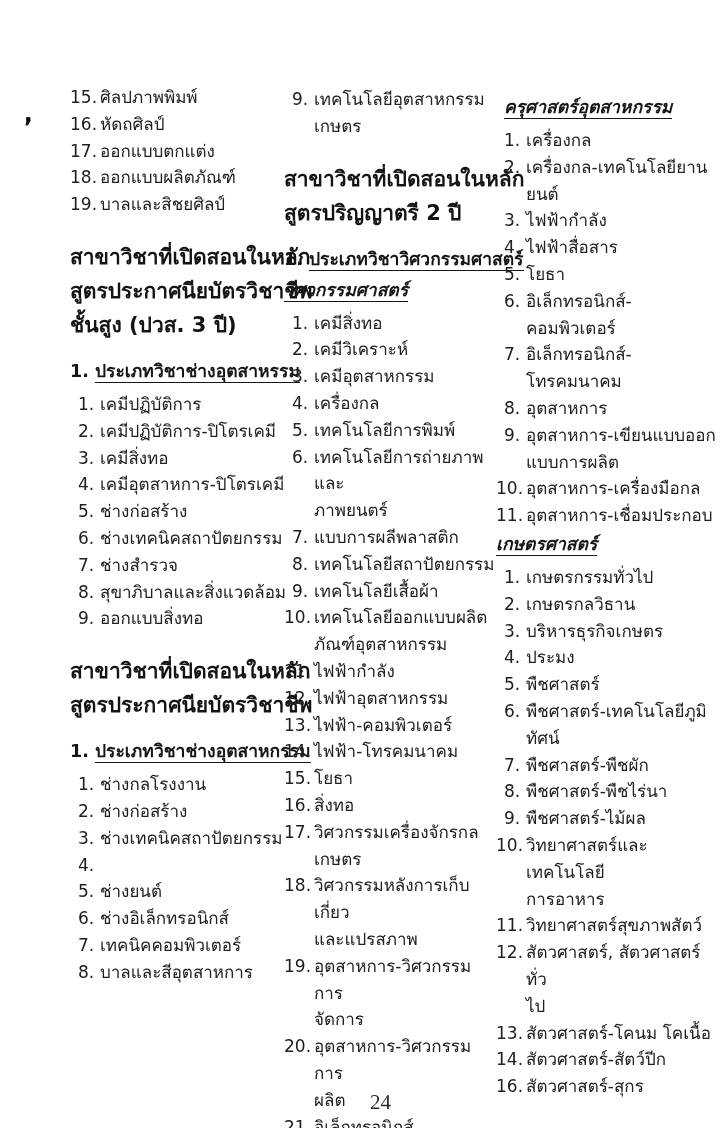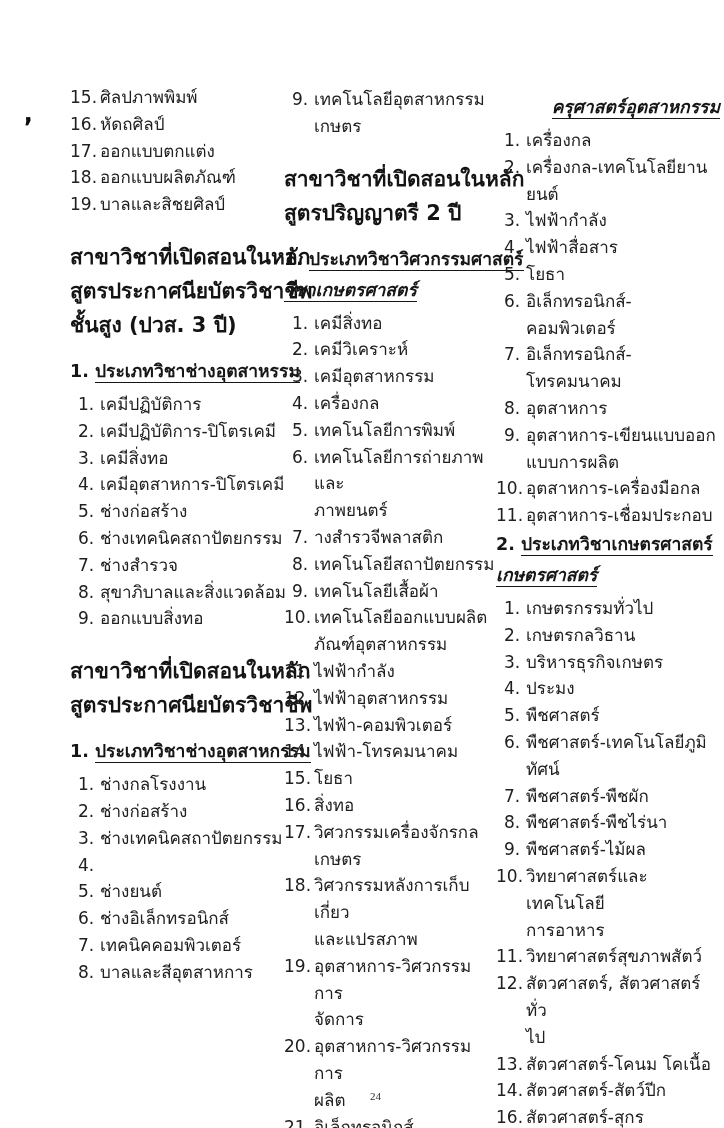--- a/index.html
+++ b/index.html
@@ -18,42 +18,42 @@
   .col[data-col="2"]{left:496px;top:90px;width:224px;}
 
   
   .section-heading{margin:22px 0 16px 0;font-weight:700;color:#141414;}
   .col > .section-heading:first-child{margin-top:0;}
   .heading-line{font-size:21px;line-height:34px;white-space:nowrap;}
 
   
   .subheading{margin-top:4px;font-weight:700;font-size:17.5px;line-height:27px;color:#161616;white-space:nowrap;}
   .subheading.italic{font-style:italic;}
-  .subheading.indent{margin-left:37px;text-align:right;}
+  .subheading.indent{margin-left:8px;}
   .sub-text{border-bottom:1.5px solid currentColor;padding-bottom:1px;}
   .sub-num{border-bottom:0;}
   .plist + .subheading{margin-top:2px;}
 
   
   .plist{margin-top:6px;}
   .col > .plist:first-child{margin-top:0;}
   .pitem{display:flex;align-items:flex-start;font-size:17px;line-height:26.8px;color:#202020;}
   .pnum{flex:0 0 30px;}
   .pnum.short{flex-basis:22px;padding-left:8px;}
   .ptext{flex:1;}
 
   .ink-mark{
     position:absolute;left:24px;top:112px;
     font-size:26px;font-weight:700;color:#0d0d0d;
     transform:rotate(-6deg);
   }
   .page-number{
     position:absolute;left:370px;top:1090px;
     font-family:"Liberation Serif","DejaVu Serif",serif;
-    font-size:11px;color:#2b2b2b;text-align:right;
+    font-size:21px;color:#2b2b2b;text-align:right;
   }
 </style>
 </head>
 <body>
 
 <div class="page">
   <span class="ink-mark">’</span>
 
   <div class="col" data-col="0">
       <div class="plist">
@@ -166,21 +166,21 @@
         <div class="pitem">
           <span class="pnum short">9.</span>
           <span class="ptext">เทคโนโลยีอุตสาหกรรม<br>เกษตร</span>
         </div>
       </div>
       <div class="section-heading">
         <div class="heading-line">สาขาวิชาที่เปิดสอนในหลัก</div>
         <div class="heading-line">สูตรปริญญาตรี 2 ปี</div>
       </div>
       <div class="subheading"><span class="sub-num">1. </span><span class="sub-text">ประเภทวิชาวิศวกรรมศาสตร์</span></div>
-      <div class="subheading italic"><span class="sub-text">วิชาเกษตรศาสตร์</span></div>
+      <div class="subheading italic"><span class="sub-text">วิศวกรรมศาสตร์</span></div>
       <div class="plist">
         <div class="pitem">
           <span class="pnum short">1.</span>
           <span class="ptext">เคมีสิ่งทอ</span>
         </div>
         <div class="pitem">
           <span class="pnum short">2.</span>
           <span class="ptext">เคมีวิเคราะห์</span>
         </div>
         <div class="pitem">
@@ -194,21 +194,21 @@
         <div class="pitem">
           <span class="pnum short">5.</span>
           <span class="ptext">เทคโนโลยีการพิมพ์</span>
         </div>
         <div class="pitem">
           <span class="pnum short">6.</span>
           <span class="ptext">เทคโนโลยีการถ่ายภาพและ<br>ภาพยนตร์</span>
         </div>
         <div class="pitem">
           <span class="pnum short">7.</span>
-          <span class="ptext">างสำรวจีพลาสติก</span>
+          <span class="ptext">แบบการผลีพลาสติก</span>
         </div>
         <div class="pitem">
           <span class="pnum short">8.</span>
           <span class="ptext">เทคโนโลยีสถาปัตยกรรม</span>
         </div>
         <div class="pitem">
           <span class="pnum short">9.</span>
           <span class="ptext">เทคโนโลยีเสื้อผ้า</span>
         </div>
         <div class="pitem">
@@ -302,21 +302,20 @@
         </div>
         <div class="pitem">
           <span class="pnum">10.</span>
           <span class="ptext">อุตสาหการ-เครื่องมือกล</span>
         </div>
         <div class="pitem">
           <span class="pnum">11.</span>
           <span class="ptext">อุตสาหการ-เชื่อมประกอบ</span>
         </div>
       </div>
-      <div class="subheading"><span class="sub-num">2. </span><span class="sub-text">ประเภทวิชาเกษตรศาสตร์</span></div>
       <div class="subheading italic"><span class="sub-text">เกษตรศาสตร์</span></div>
       <div class="plist">
         <div class="pitem">
           <span class="pnum short">1.</span>
           <span class="ptext">เกษตรกรรมทั่วไป</span>
         </div>
         <div class="pitem">
           <span class="pnum short">2.</span>
           <span class="ptext">เกษตรกลวิธาน</span>
         </div>

